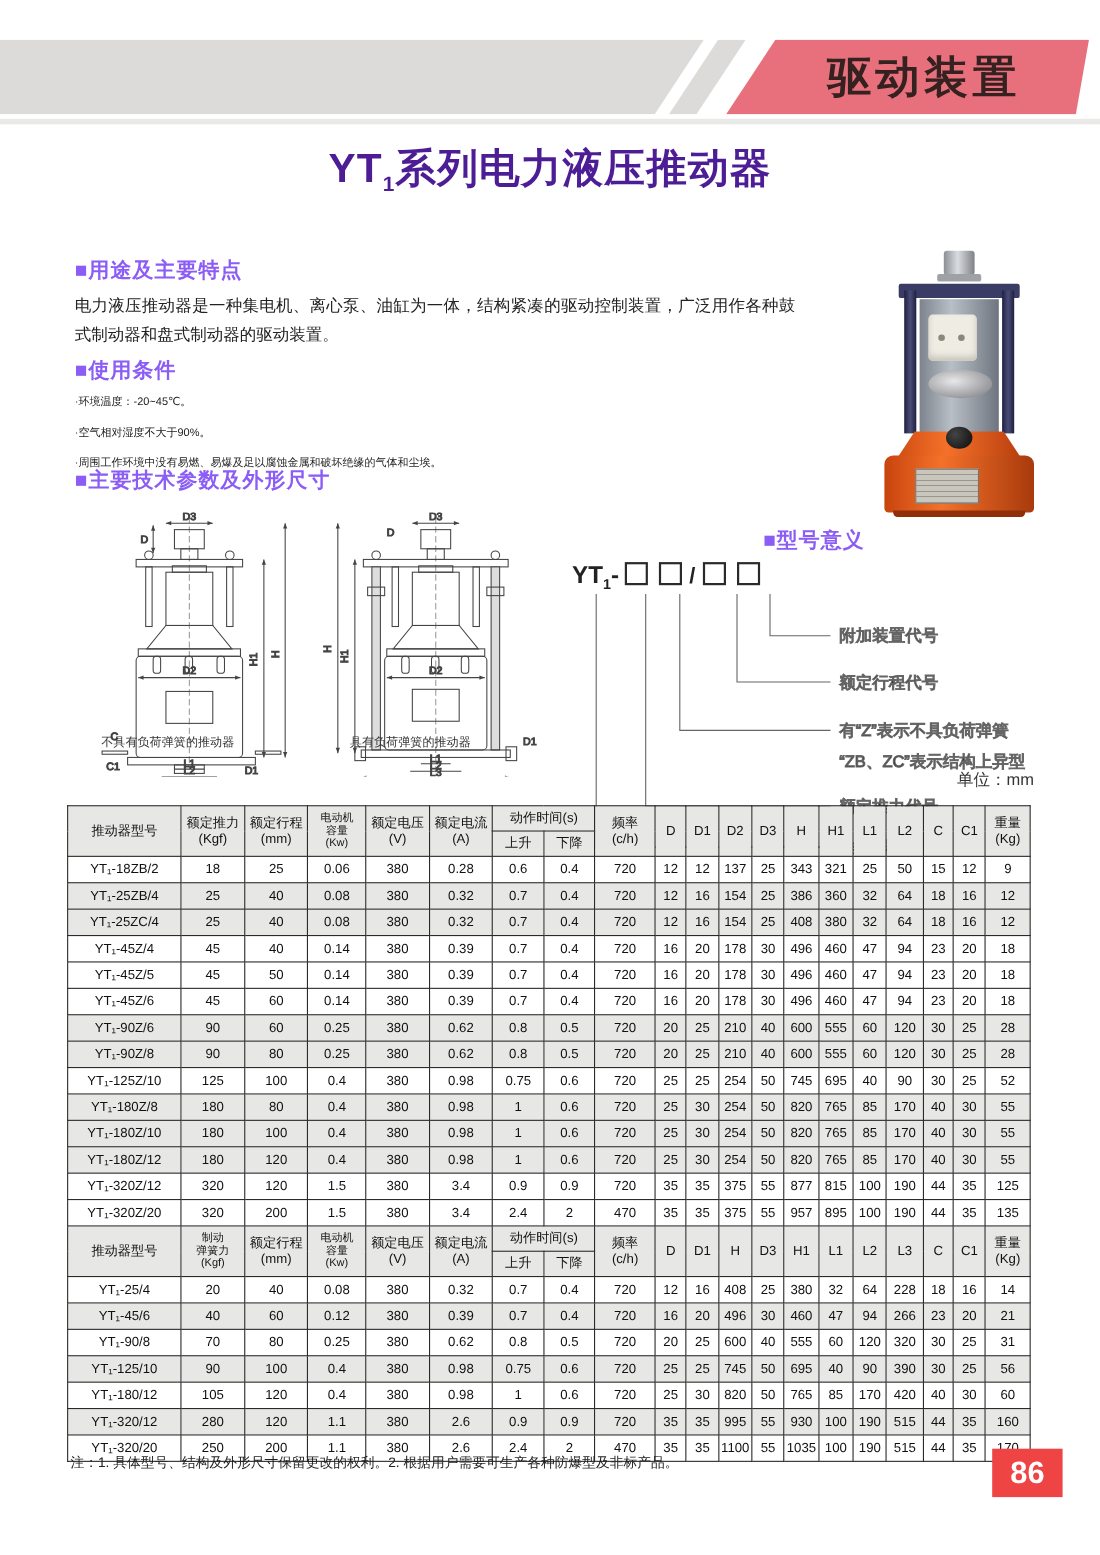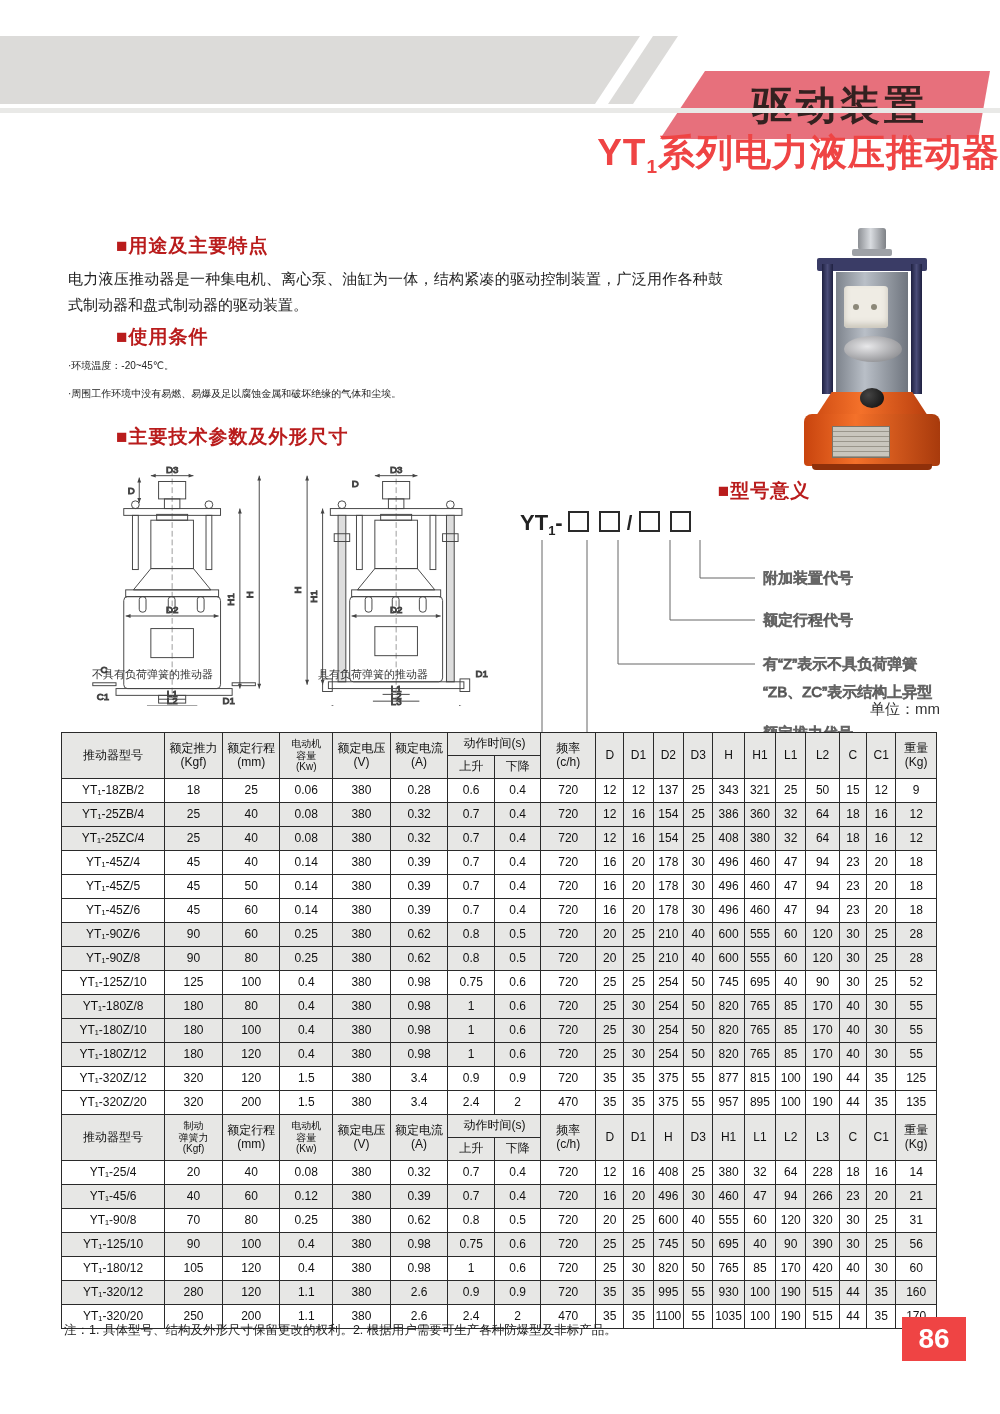--- a/index.html
+++ b/index.html
@@ -7,31 +7,31 @@
         font-family:"Liberation Sans","DejaVu Sans",sans-serif;overflow:hidden;color:#222;}
 
   
   .band{position:absolute;top:36px;height:68px;}
   .band-gray{left:0;width:640px;background:#dcdbd9;
              clip-path:polygon(0 0,100% 0,calc(100% - 45px) 100%,0 100%);}
   .band-stripe{left:608px;width:78px;background:#dcdbd9;
              clip-path:polygon(45px 0,70px 0,25px 100%,0 100%);}
   .band-pink{left:660px;width:330px;background:#e7707c;
              clip-path:polygon(45px 0,100% 0,calc(100% - 12px) 100%,0 100%);
-             display:flex;align-items:center;justify-content:center;margin-top:35px;}
+             display:flex;align-items:center;justify-content:center;}
   .band-pink .banner-text{font-size:40px;font-weight:bold;color:#342120;letter-spacing:4px;padding-left:30px;}
   .rule{position:absolute;top:108px;left:0;width:100%;height:5px;background:#e9e9e7;}
 
   
-  .doc-title{position:absolute;top:128px;left:0;width:100%;text-align:right;
-             font-size:37px;font-weight:bold;color:#ef4444;letter-spacing:1px;}
+  .doc-title{position:absolute;top:128px;left:0;width:100%;text-align:center;
+             font-size:37px;font-weight:bold;color:#4c1d95;letter-spacing:1px;}
   .doc-title sub{font-size:19px;}
 
   
-  .sec-h{position:absolute;font-size:19px;font-weight:bold;color:#b91c1c;letter-spacing:1px;margin-left:48px;}
+  .sec-h{position:absolute;font-size:19px;font-weight:bold;color:#8b5cf6;letter-spacing:1px;}
   .h-usage{left:68px;top:233px;}
   .h-cond{left:68px;top:324px;}
   .h-params{left:68px;top:424px;}
   .para{position:absolute;left:68px;top:266px;width:655px;font-size:15px;line-height:26px;color:#222;text-align:justify;}
   .bullets{position:absolute;left:68px;top:352px;font-size:10px;line-height:28px;color:#222;}
 
   
   .photo{position:absolute;left:792px;top:228px;width:160px;height:245px;}
   .photo *{position:absolute;}
   .cap{left:66px;top:0;width:28px;height:22px;border-radius:3px;
@@ -104,20 +104,21 @@
   <div class="rule"></div>
 
   <div class="doc-title"><span>YT</span><sub>1</sub><span>系列电力液压推动器</span></div>
 
   <div class="sec-h h-usage">■用途及主要特点</div>
   <div class="para">电力液压推动器是一种集电机、离心泵、油缸为一体，结构紧凑的驱动控制装置，广泛用作各种鼓式制动器和盘式制动器的驱动装置。</div>
 
   <div class="sec-h h-cond">■使用条件</div>
   <div class="bullets">
     <div>·环境温度：-20~45℃。</div>
+    <div>·空气相对湿度不大于90%。</div>
     <div>·周围工作环境中没有易燃、易爆及足以腐蚀金属和破坏绝缘的气体和尘埃。</div>
   </div>
 
   <div class="sec-h h-params">■主要技术参数及外形尺寸</div>
 
   <div class="photo">
     <div class="cap"></div>
     <div class="cap-base"></div>
     <div class="crossbar"></div>
     <div class="rod l"></div>

